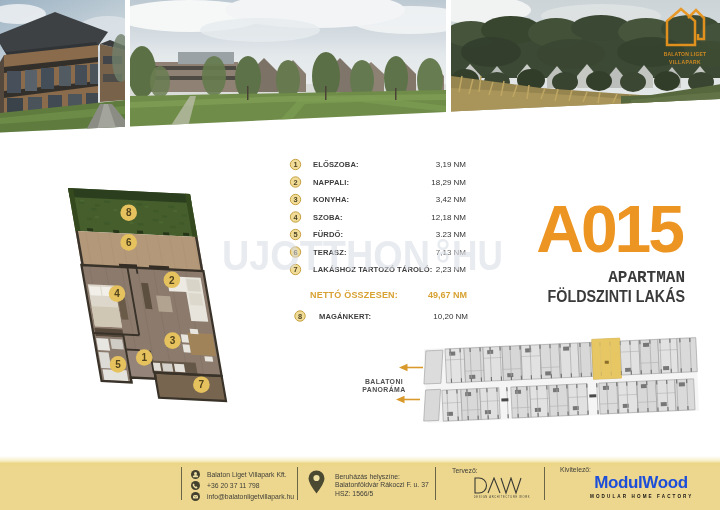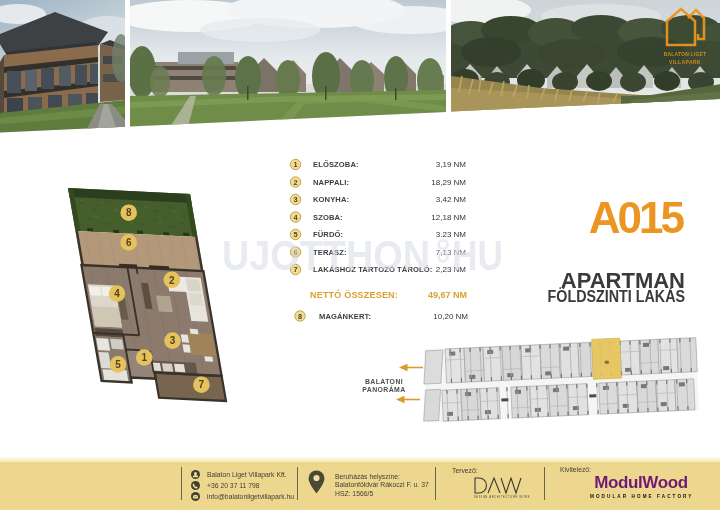--- a/index.html
+++ b/index.html
@@ -355,23 +355,23 @@
 
     <g>
       <circle cx="15" cy="166" r="5.2" fill="#f0dc96" stroke="#c7a244" stroke-width="1"></circle>
       <text x="15" y="168.8" font-size="7.4" font-weight="bold" fill="#4e4323" text-anchor="middle">8</text>
       <text x="34" y="168.7" font-size="7.6" font-weight="bold" fill="#3e3e3e" letter-spacing="0.1">MAGÁNKERT:</text>
       <text x="183" y="168.7" font-size="8" fill="#343434" text-anchor="end">10,20 NM</text>
     </g>
   </g>
 </svg>
 
-<div class="abs" style="right:38px;top:196px;font-size:44px;font-weight:bold;color:#ed9522;letter-spacing:-3px;line-height:1;">A015</div>
-
-<div class="abs" style="right:35px;top:269.5px;font-size:22px;font-weight:bold;color:#3a3a3a;letter-spacing:0px;line-height:1;text-align:right;transform:scaleY(1.0);transform-origin:top right;">APARTMAN</div>
+<div class="abs" style="right:38px;top:196px;font-size:66px;font-weight:bold;color:#ed9522;letter-spacing:-3px;line-height:1;">A015</div>
+
+<div class="abs" style="right:35px;top:269.5px;font-size:16px;font-weight:bold;color:#3a3a3a;letter-spacing:0px;line-height:1;text-align:right;transform:scaleY(1.0);transform-origin:top right;font-family:Liberation Mono, monospace;">APARTMAN</div>
 
 <div class="abs" style="right:35px;top:287.5px;font-size:14.3px;font-weight:bold;color:#3a3a3a;letter-spacing:0px;line-height:1;text-align:right;transform:scaleY(1.18);transform-origin:top right;">FÖLDSZINTI LAKÁS</div>
 
 <div class="abs" style="left:340px;top:378px;width:88px;text-align:center;font-size:6.9px;font-weight:bold;color:#4f4f4f;letter-spacing:0.4px;line-height:1.22;">BALATONI<br>PANORÁMA</div>
 
 <svg class="abs" style="left:399px;top:363px" width="24" height="9" viewBox="0 0 24 9">
   <path d="M24,4.5 H7" stroke="#d99a2b" stroke-width="1.6"></path>
       <polygon points="0,4.5 8.5,0.8 8.5,8.2" fill="#d99a2b"></polygon>
 </svg>
 
@@ -508,17 +508,17 @@
     <path d="M27,1 L32,16 37,1 42,16 47,1"></path>
   </g>
   <text x="28" y="21" font-size="2.6" fill="#3a3a34" text-anchor="middle" letter-spacing="0.7">DESIGN ARCHITECTURE WORK</text>
 </svg>
 
 <div class="abs" style="left:544px;top:467px;width:1px;height:33px;background:#6b6547;"></div>
 
 <div class="abs" style="left:560px;top:466px;font-size:6.8px;color:#3e3e38;">Kivitelező:</div>
 
 <div class="abs" style="left:590px;top:474px;width:102px;text-align:center;">
-  <div style="font-size:17px;font-weight:bold;color:#701a75;letter-spacing:-0.4px;line-height:1.1;font-family:'Liberation Sans',sans-serif;">ModulWood</div>
+  <div style="font-size:17px;font-weight:bold;color:#1d4ed8;letter-spacing:-0.4px;line-height:1.1;font-family:'Liberation Sans',sans-serif;">ModulWood</div>
   <div style="font-size:4.6px;font-weight:bold;color:#111111;letter-spacing:2.1px;margin-top:1px;white-space:nowrap;">MODULAR HOME FACTORY</div>
 </div>
 
 </div>
 
 </body></html>

